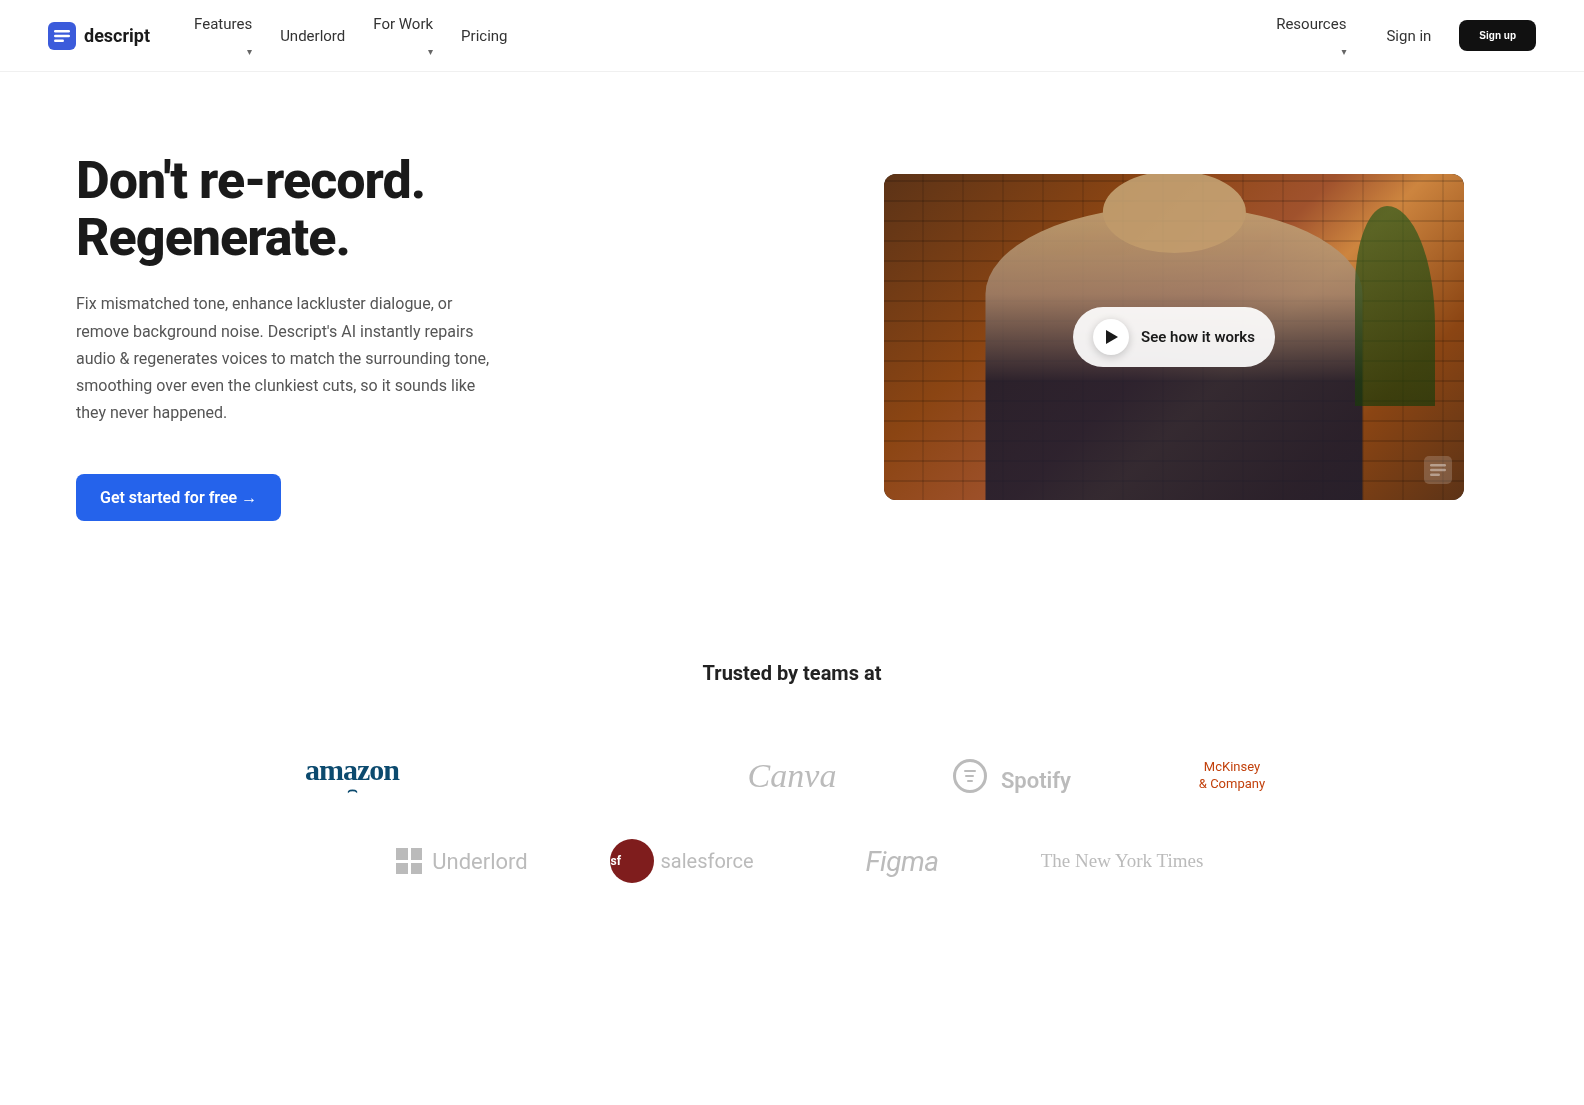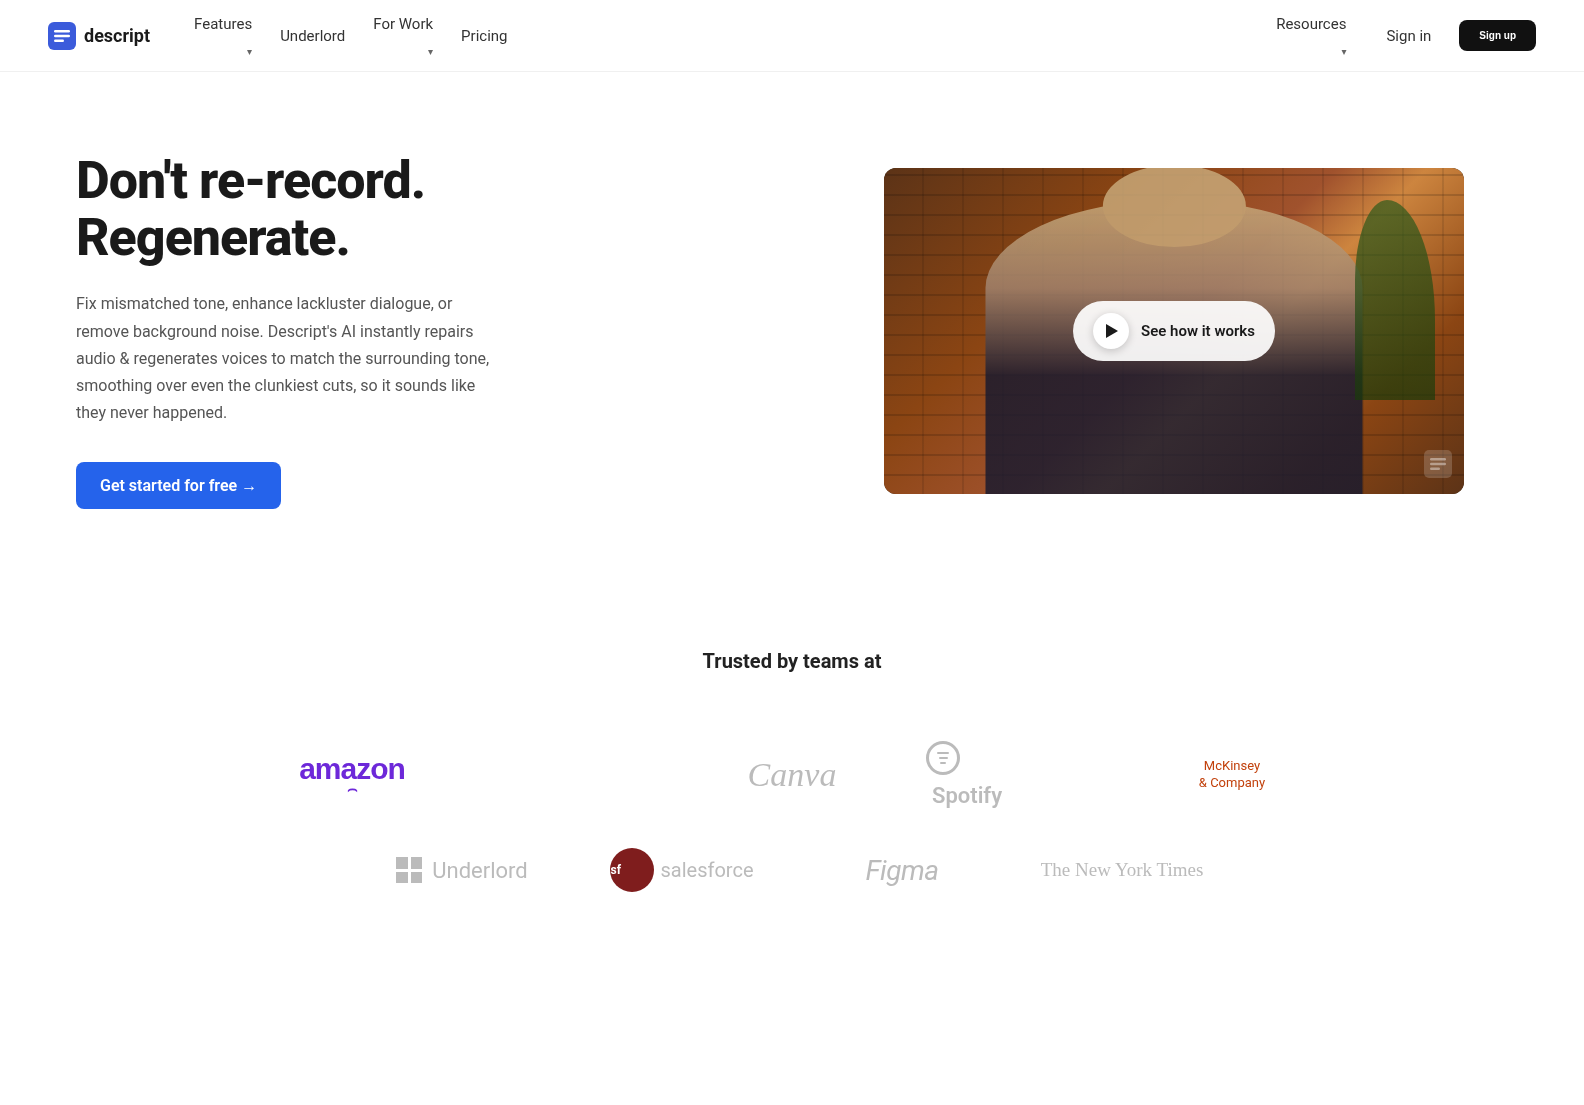--- a/index.html
+++ b/index.html
@@ -29,21 +29,21 @@
     }
 
     
     .hero {
       display: flex; align-items: center; justify-content: space-between;
       padding: 80px 120px 80px 76px; max-width: 1584px; margin: 0 auto;
       gap: 60px;
     }
     .hero-left { flex: 0 0 420px; max-width: 420px; }
     .hero-title { font-size: 52px; font-weight: 800; line-height: 1.1; margin-bottom: 24px; letter-spacing: -1px; }
-    .hero-desc { font-size: 16px; line-height: 1.7; color: #555; margin-bottom: 36px; }
+    .hero-desc { font-size: 16px; line-height: 1.7; color: #555; margin-bottom: 48px; }
     .cta-btn {
       display: inline-flex; align-items: center; gap: 8px;
       background: #2563eb; color: #fff; padding: 14px 24px;
       border-radius: 8px; font-size: 16px; font-weight: 600; cursor: pointer;
       border: none; text-decoration: none;
     }
 
     
     .hero-right { flex: 1; max-width: 580px; }
     .video-container {
@@ -115,21 +115,21 @@
     .trusted-section { padding: 60px 48px 40px; text-align: center; }
     .trusted-title { font-size: 20px; font-weight: 700; color: #222; margin-bottom: 48px; }
     .logos-grid {
       display: flex; flex-wrap: wrap; justify-content: center;
       align-items: center; gap: 0; max-width: 1100px; margin: 0 auto;
     }
     .logo-item {
       flex: 0 0 20%; display: flex; align-items: center; justify-content: center;
       padding: 20px 24px; color: #bbb; font-size: 26px; font-weight: 700;
     }
-    .logo-spotify { display: flex; align-items: flex-start; gap: 8px; flex-direction: column; }
+    .logo-spotify { display: flex; align-items: flex-end; gap: 8px; }
     .spotify-circle {
       width: 34px; height: 34px; border-radius: 50%;
       border: 3px solid #bbb; display: flex; align-items: center; justify-content: center;
       flex-direction: column; gap: 3px; padding: 8px;
     }
     .spotify-bar { width: 60%; height: 2px; background: #bbb; border-radius: 2px; }
     .logo-microsoft { display: flex; align-items: center; gap: 10px; }
     .ms-grid { display: grid; grid-template-columns: 1fr 1fr; gap: 3px; width: 26px; height: 26px; }
     .ms-cell { background: #bbb; }
   </style>
@@ -205,21 +205,21 @@
       </div>
     </div>
   </div>
 </section>
 
 <section class="trusted-section">
   <h2 class="trusted-title">Trusted by teams at</h2>
   <div class="logos-grid">
 
     <div class="logo-item">
-      <span style="font-family:Liberation Sans, sans-serif;font-size:30px;color:#6d28d9;letter-spacing:-1px;">
+      <span style="font-family:Liberation Serif, serif;font-size:30px;color:#0c4a6e;letter-spacing:-1px;">
         amazon<br><span style="font-size:16px;text-align:center;display:block;margin-top:-6px;">⌢</span>
       </span>
     </div>
 
     <div class="logo-item">
       <span style="font-size:42px;color:#bbb;line-height:1;"></span>
     </div>
 
     <div class="logo-item">
       <span style="font-family:Georgia,serif;font-style:italic;font-size:34px;color:#bbb;font-weight:400;">Canva</span>

